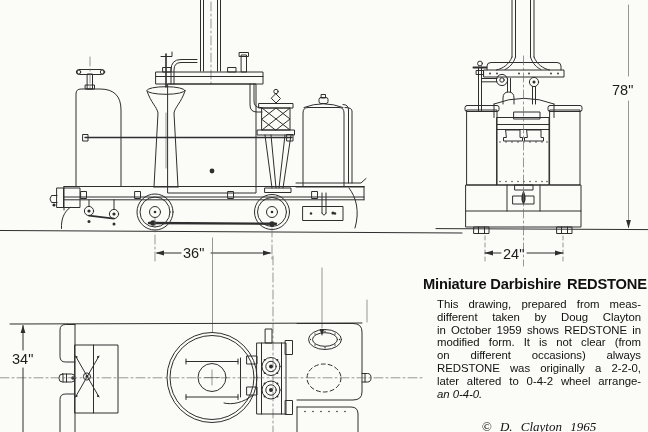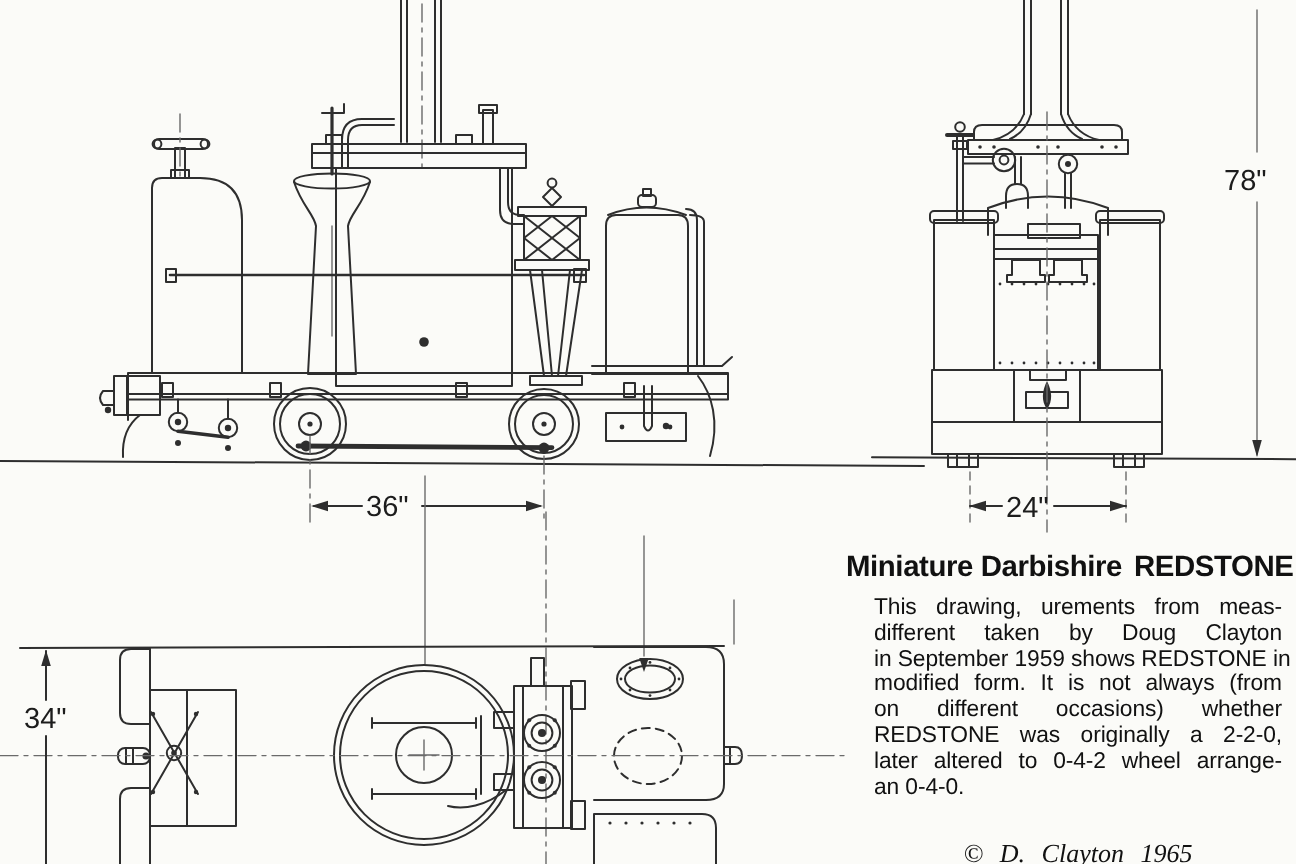--- a/index.html
+++ b/index.html
@@ -12,21 +12,21 @@
   .dash{stroke-dasharray:4 3;}
   .dot{fill:#2e2e2e;stroke:none;}
   .arr{fill:#2e2e2e;stroke:none;}
   text.dim{font-family:"Liberation Sans",sans-serif;font-size:14.5px;fill:#1c1c1c;stroke:none;}
   .title{position:absolute;left:423px;top:276px;width:224px;font-weight:bold;
          font-size:14.7px;letter-spacing:-0.2px;white-space:nowrap;}
   .title .gap{display:inline-block;width:6px;}
   .desc{position:absolute;left:437px;top:298px;width:204px;font-size:11.4px;
         line-height:12.8px;letter-spacing:-0.05px;}
   .desc-line{text-align:justify;text-align-last:justify;white-space:nowrap;}
-  .desc-line:last-child{text-align-last:left;}
+  .desc-line:last-child{text-align-last:left;font-style:italic;}
   .copyright{position:absolute;left:437px;top:419px;width:204px;text-align:center;
              font-family:"Liberation Serif",serif;font-style:italic;font-size:13px;word-spacing:5px;}
 </style>
 </head>
 <body>
 
 <div id="page">
 
 <svg width="648" height="432" viewBox="0 0 648 432">
 
@@ -313,25 +313,25 @@
     <polygon class="arr" points="23,325 20.6,333 25.4,333"></polygon>
     <text class="dim" x="12" y="364">34"</text>
   </g>
 </svg>
 
 <div class="title">
   <span>Miniature Darbishire</span><span class="gap"></span><span>REDSTONE</span>
 </div>
 
 <div class="desc">
-      <div class="desc-line">This drawing, urements from meas-</div>
+      <div class="desc-line">This drawing, prepared from meas-</div>
       <div class="desc-line">different taken by Doug Clayton</div>
-      <div class="desc-line">in September 1959 shows REDSTONE in</div>
-      <div class="desc-line">modified form. It is not always (from</div>
-      <div class="desc-line">on different occasions) whether</div>
+      <div class="desc-line">in October 1959 shows REDSTONE in</div>
+      <div class="desc-line">modified form. It is not clear (from</div>
+      <div class="desc-line">on different occasions) always</div>
       <div class="desc-line">REDSTONE was originally a 2-2-0,</div>
       <div class="desc-line">later altered to 0-4-2 wheel arrange-</div>
       <div class="desc-line">an 0-4-0.</div>
     </div>
 
 <div class="copyright">© D. Clayton 1965</div>
 
 </div>
 
 </body></html>

